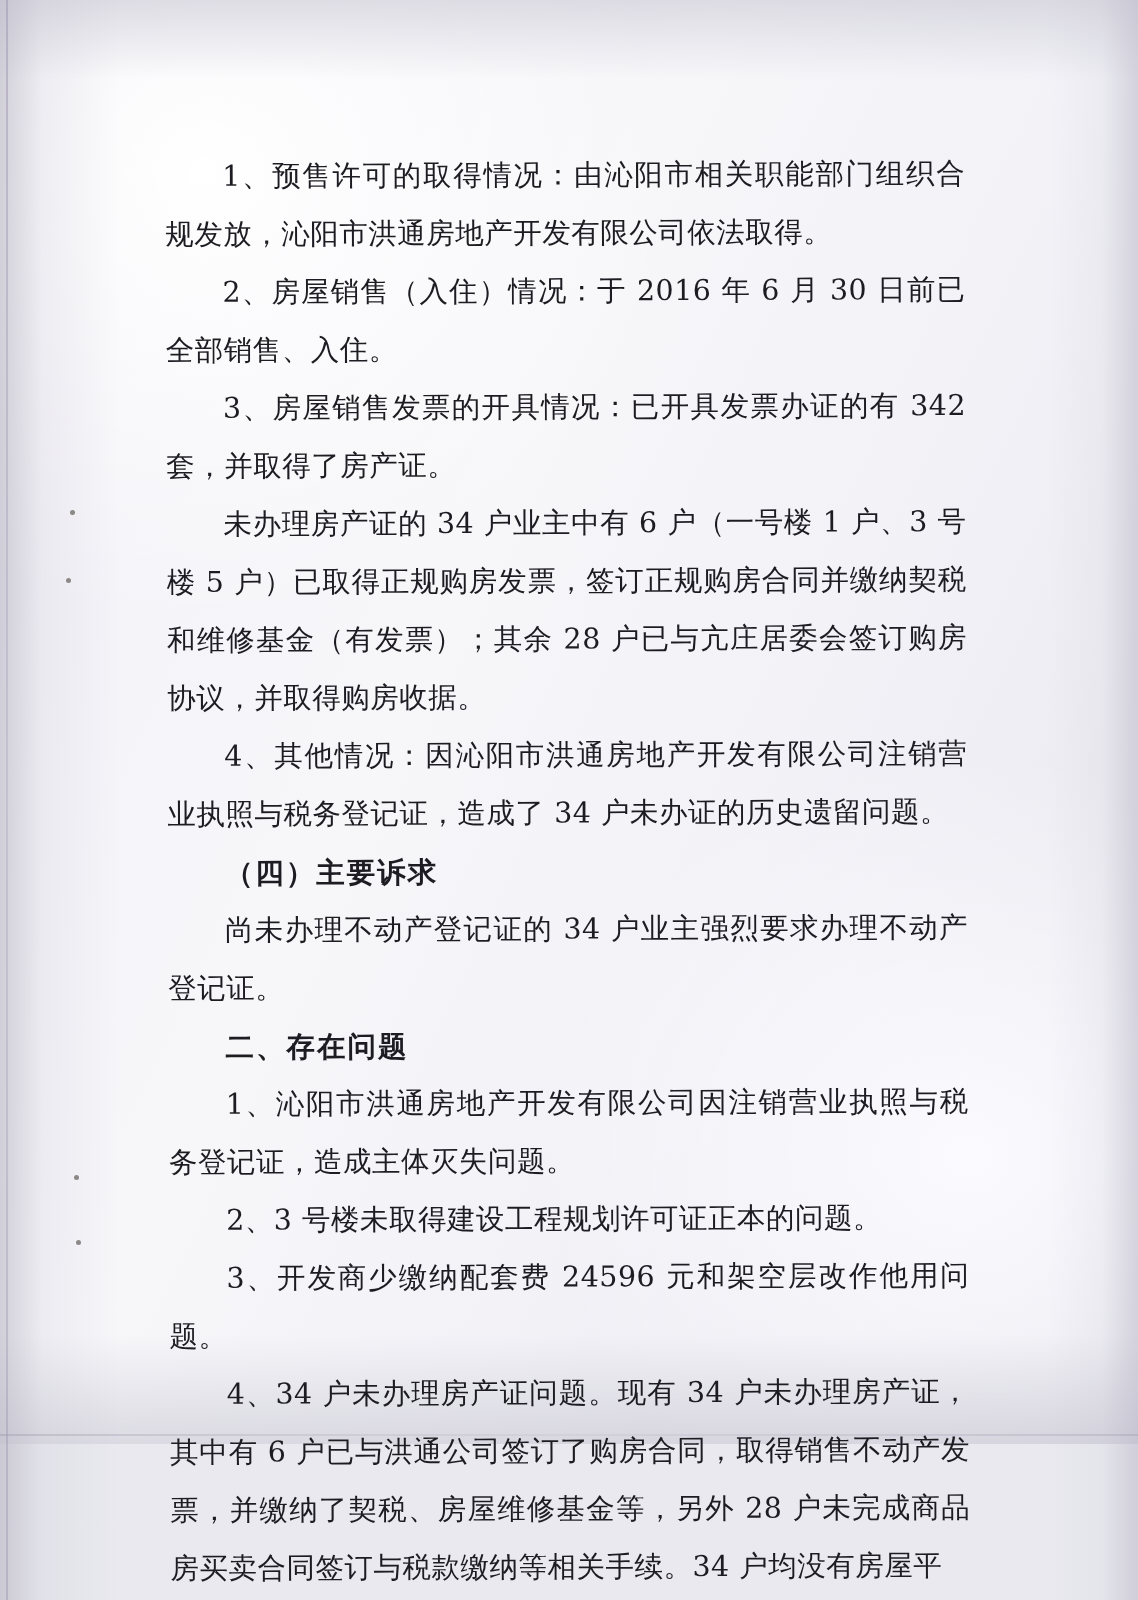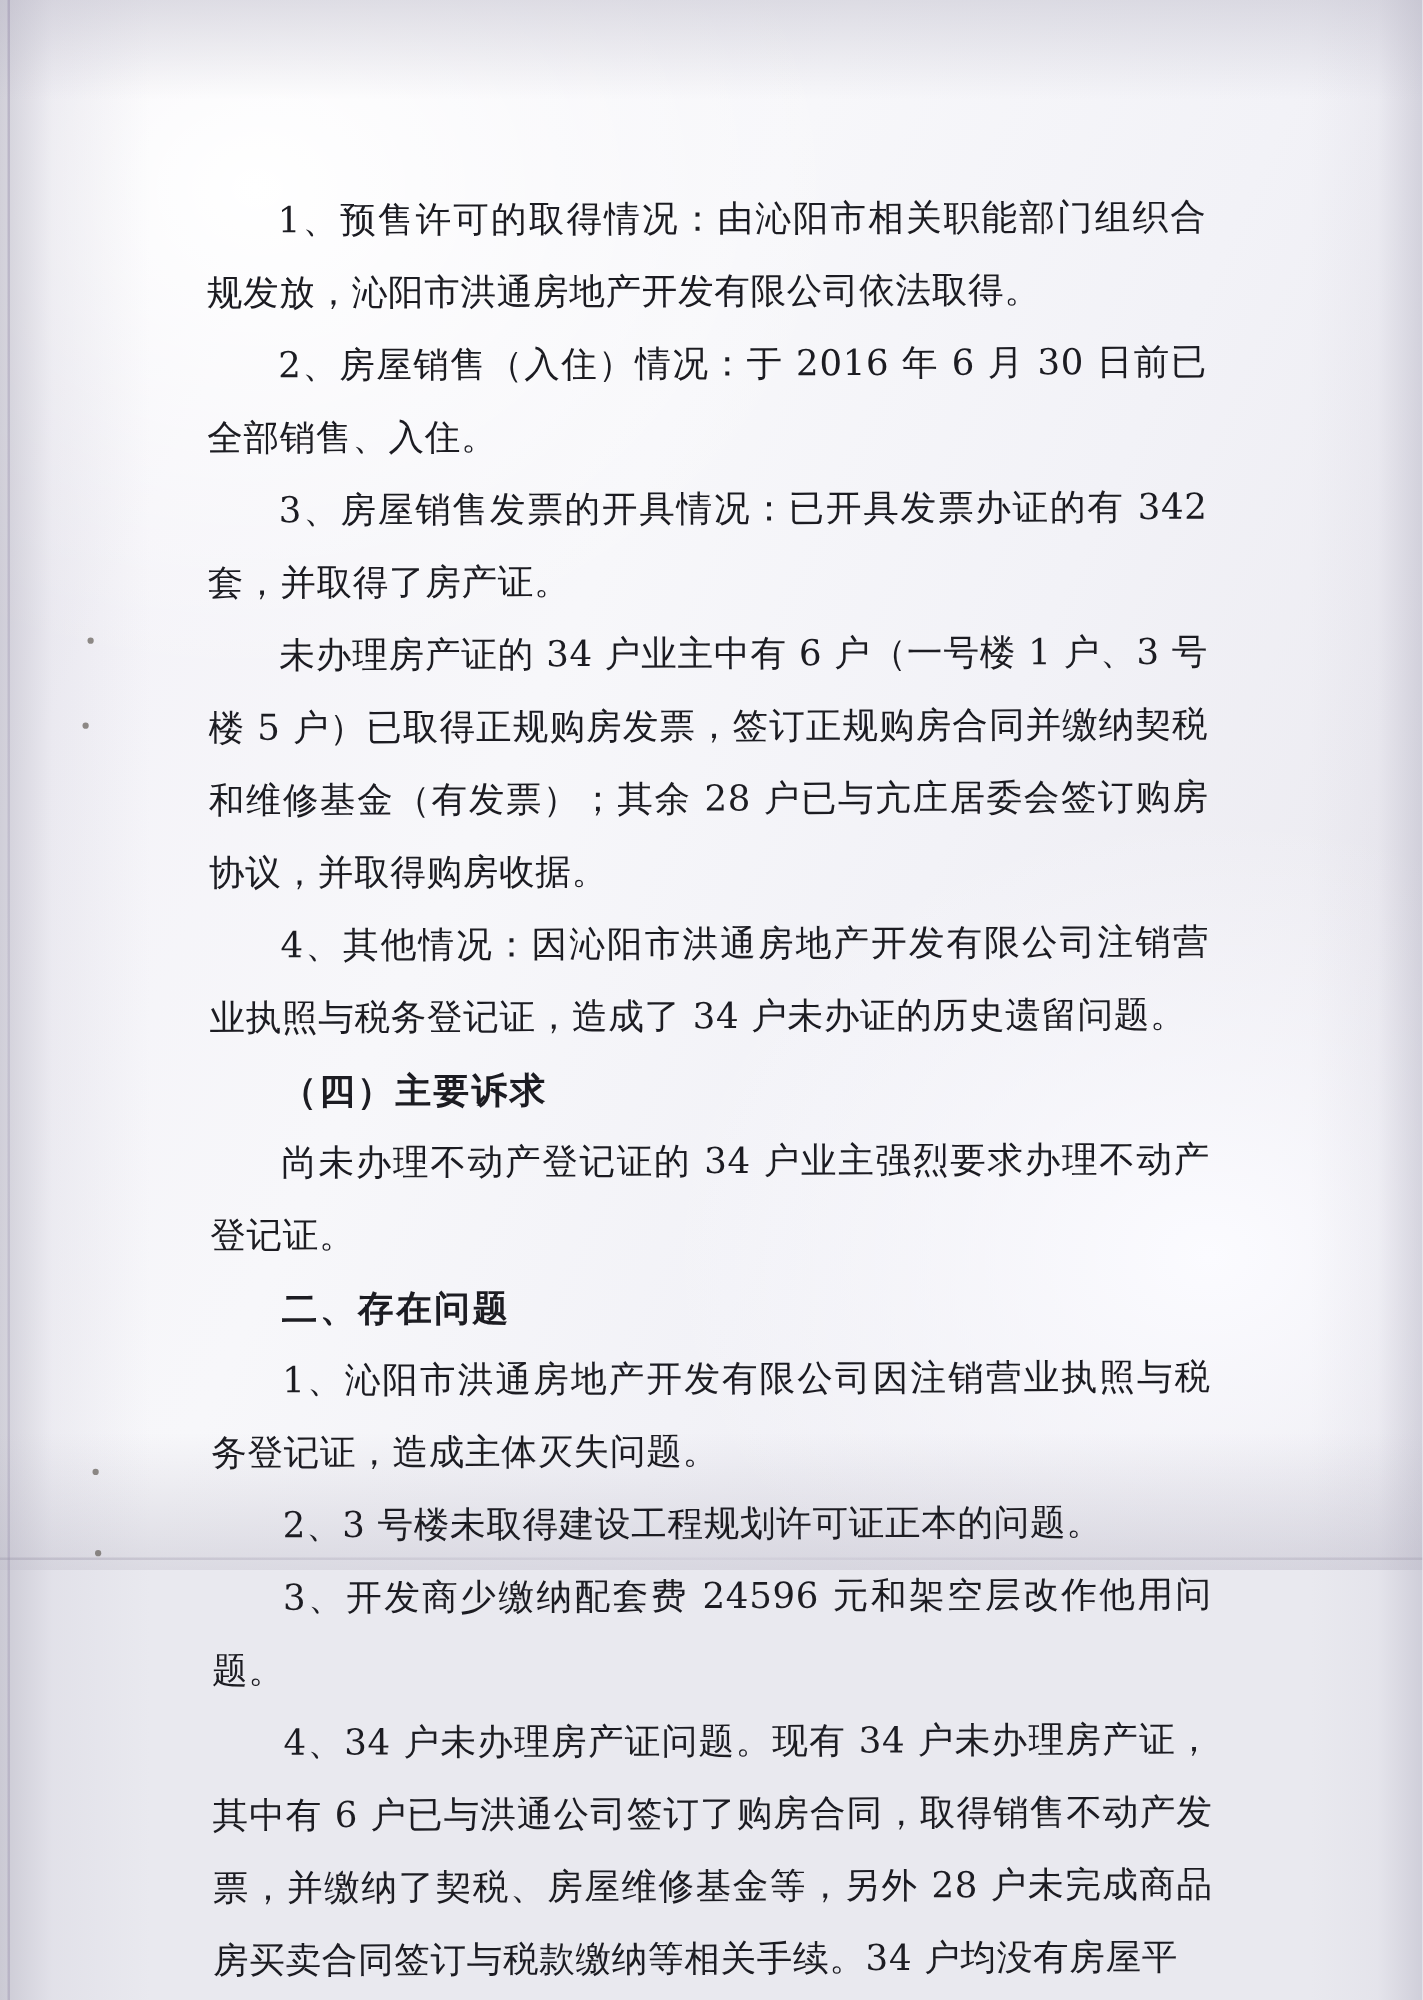--- a/index.html
+++ b/index.html
@@ -11,21 +11,21 @@
     height: 1600px;
     overflow: hidden;
     background: #e9e9ef;
     font-family: "DejaVu Serif", "Liberation Serif", serif;
   }
 
   
   #page {
     position: relative;
     width: 1138px;
-    height: 1256px;
+    height: 1444px;
     background:
       radial-gradient(ellipse 60% 45% at 18% 12%, #ffffff 0%, rgba(255,255,255,0) 70%),
       radial-gradient(ellipse 55% 40% at 85% 80%, #fbfbff 0%, rgba(255,255,255,0) 70%),
       linear-gradient(115deg, #eceaf2 0%, #f4f3f8 18%, #f7f7fa 40%, #f2f2f7 62%, #ecebf1 84%, #e6e5ec 100%);
   }
 
   
   .shade {
     position: absolute;
     pointer-events: none;

